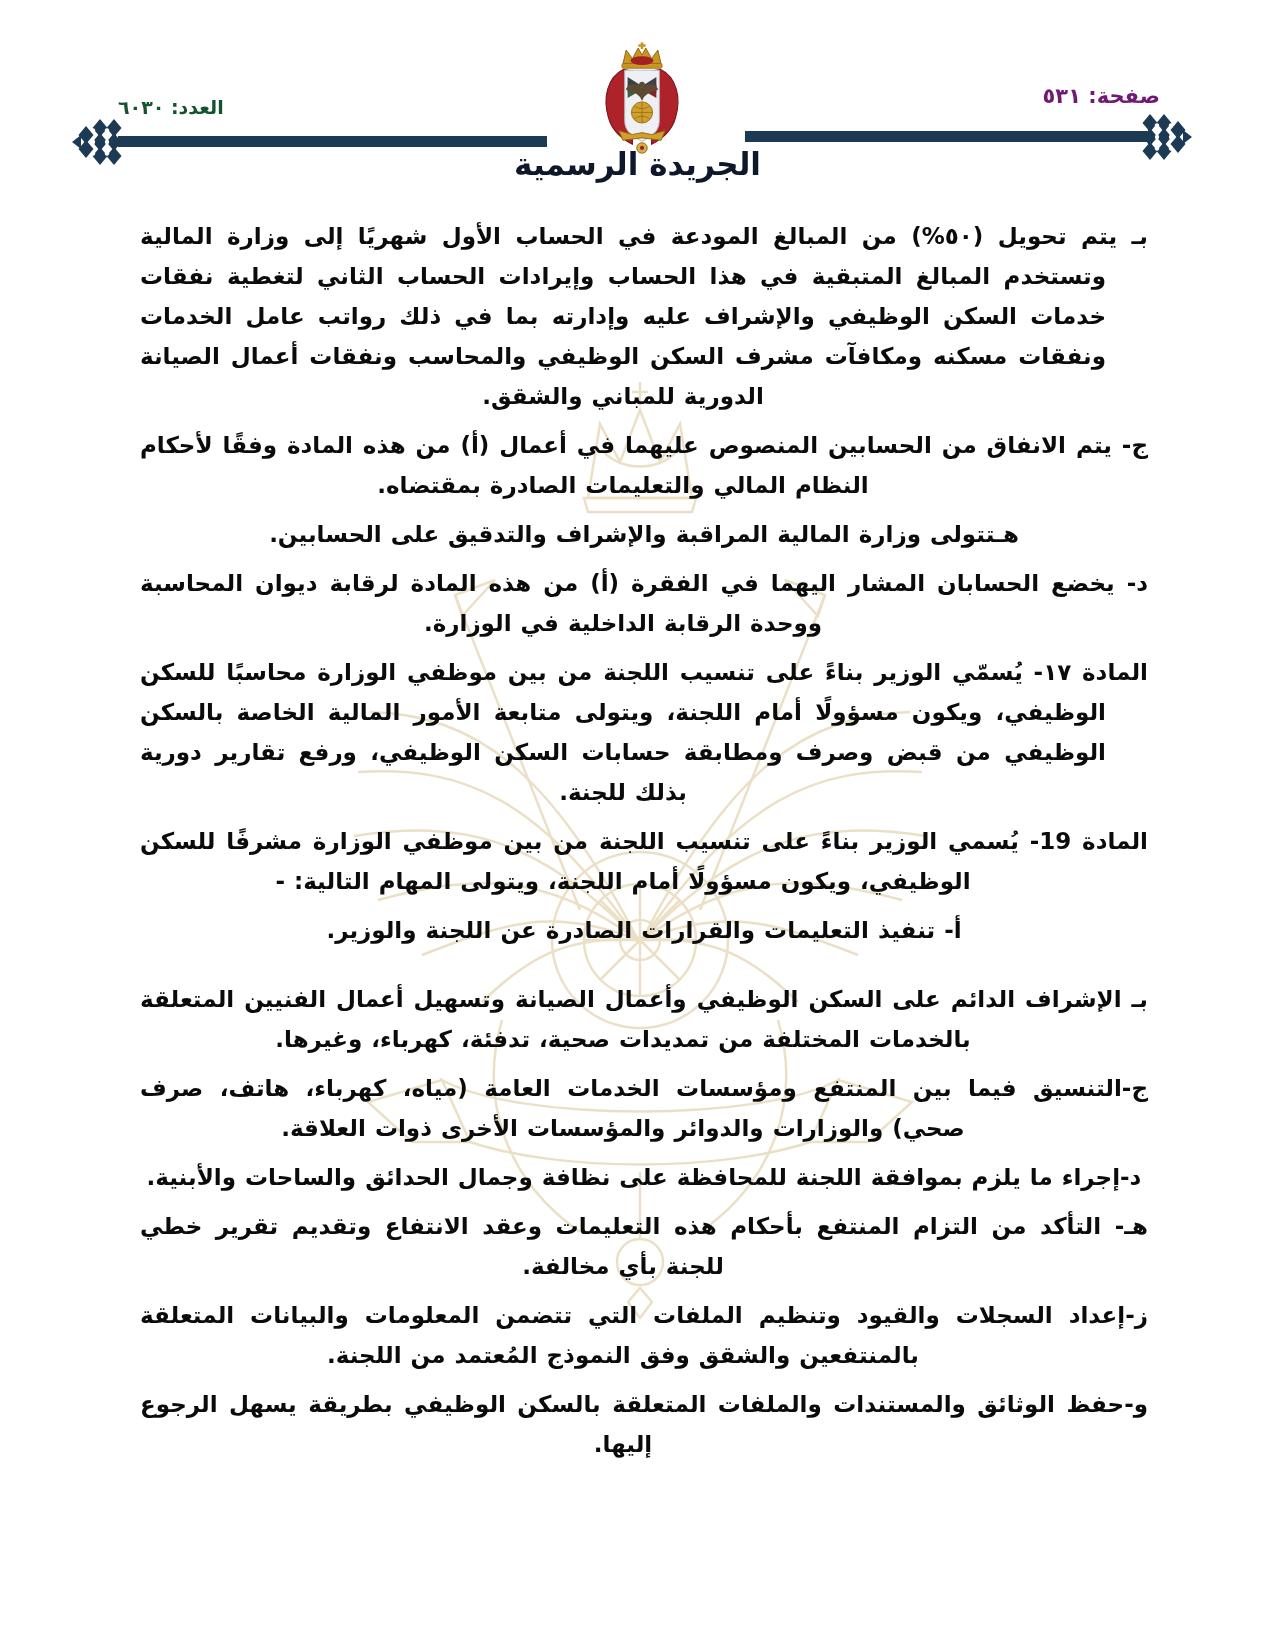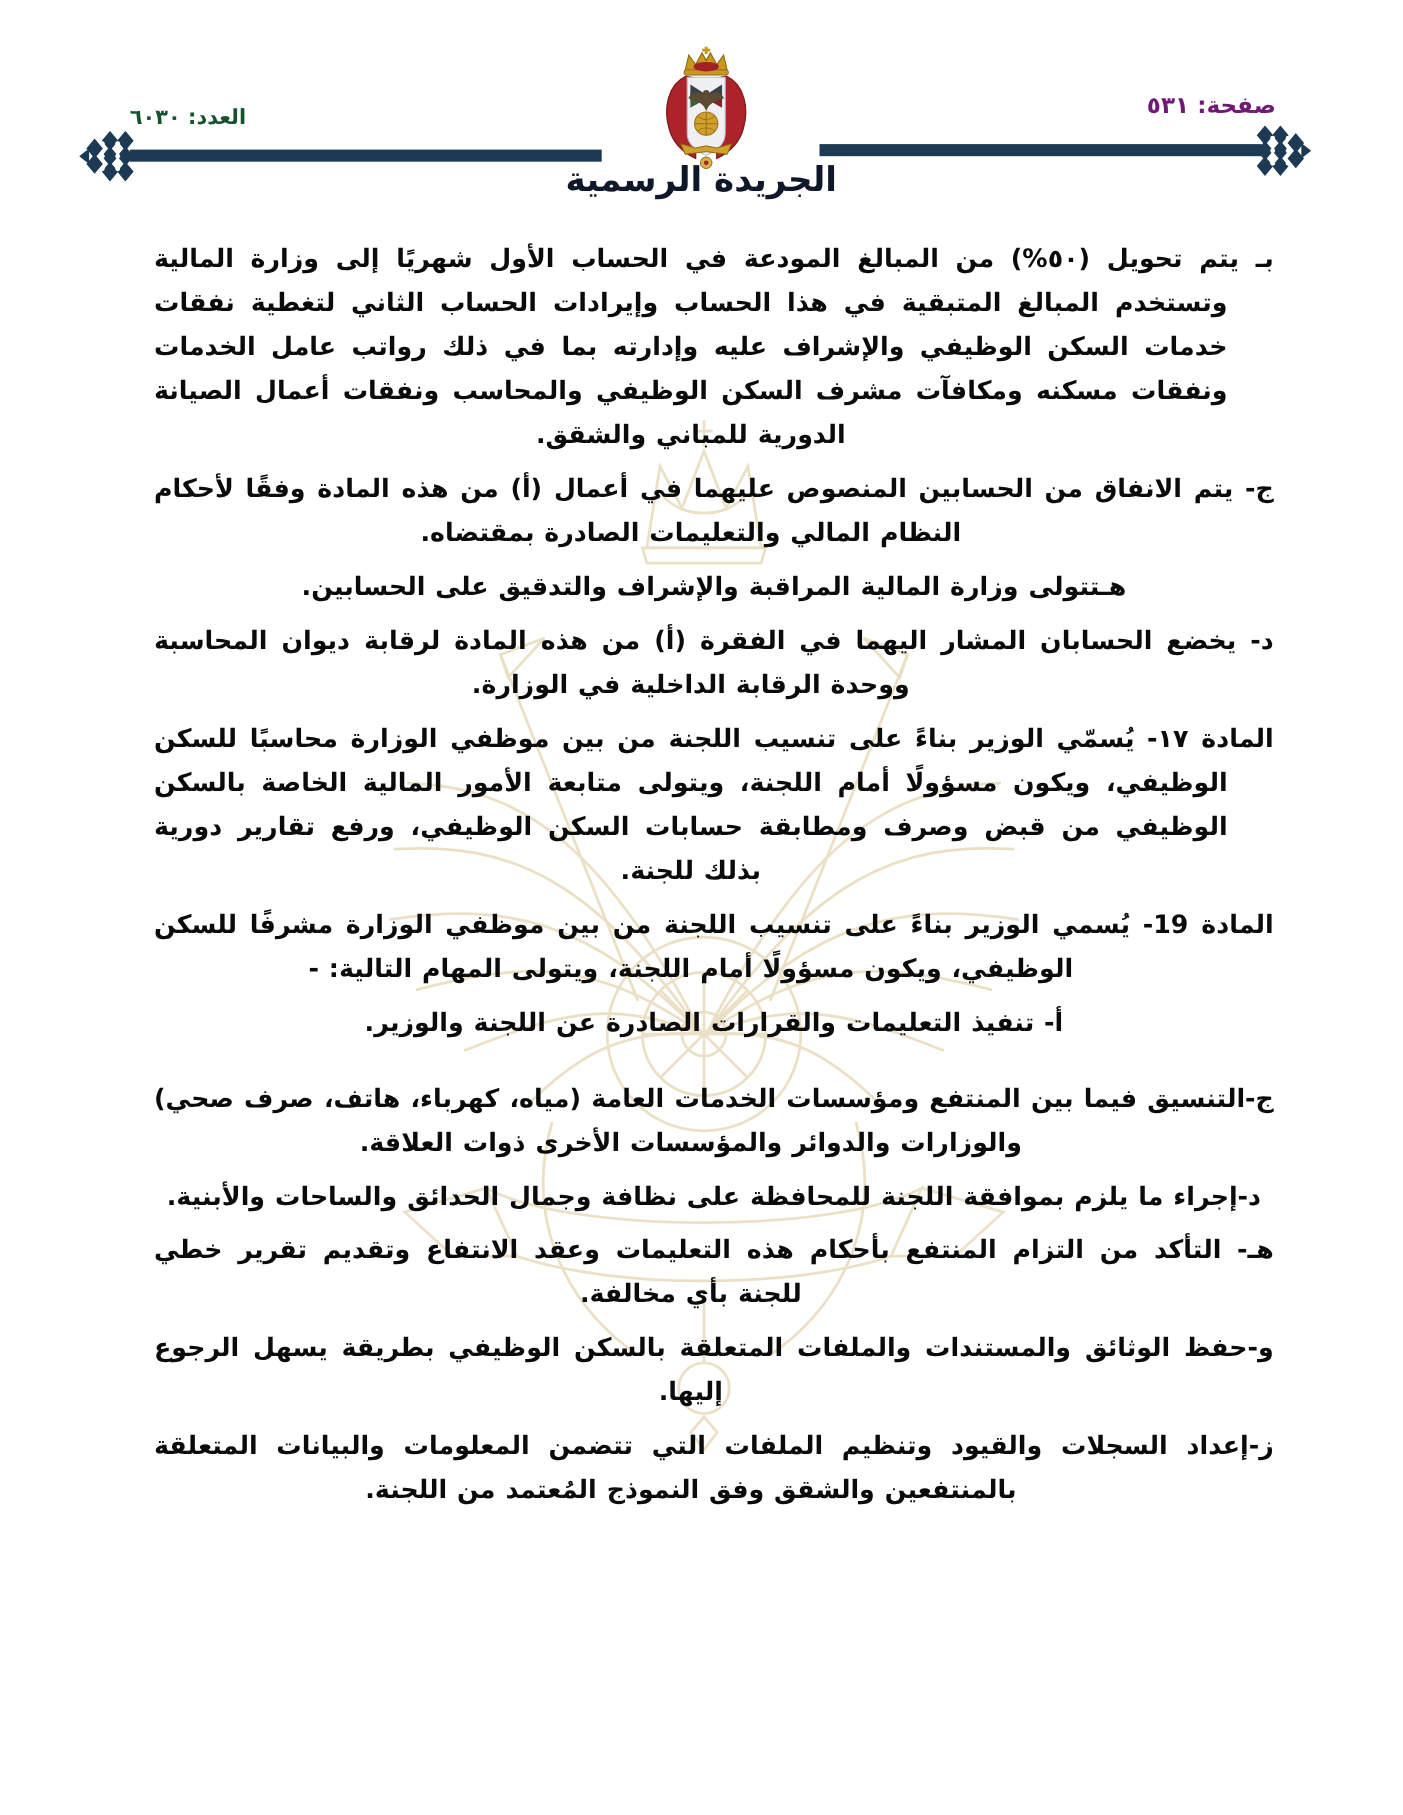--- a/index.html
+++ b/index.html
@@ -41,21 +41,21 @@
     position:absolute;left:245px;top:380px;width:790px;height:960px;
     opacity:.5;pointer-events:none;
   }
   
   .doc-body{
     position:absolute;left:140px;right:117px;top:216px;
     direction:rtl;
     color:#0b0b0c;
   }
   .doc-body p{
-    margin:0 0 9px 0;
+    margin:0 10px 9px 0;
     font-size:23px;font-weight:bold;line-height:40px;
     text-align:justify;
     text-align-last:center;
     -moz-text-align-last:center;
     padding-right:42px;text-indent:-42px;
     word-spacing:1px;
   }
   .doc-body p.sp-after{margin-bottom:29px;}
 </style>
 </head>
@@ -188,20 +188,21 @@
   </svg>
 
   <main class="doc-body">
     <p>بـ يتم تحويل (٥٠%) من المبالغ المودعة في الحساب الأول شهريًا إلى وزارة المالية وتستخدم المبالغ المتبقية في هذا الحساب وإيرادات الحساب الثاني لتغطية نفقات خدمات السكن الوظيفي والإشراف عليه وإدارته بما في ذلك رواتب عامل الخدمات ونفقات مسكنه ومكافآت مشرف السكن الوظيفي والمحاسب ونفقات أعمال الصيانة الدورية للمباني والشقق.</p>
     <p>ج- يتم الانفاق من الحسابين المنصوص عليهما في أعمال (أ) من هذه المادة وفقًا لأحكام النظام المالي والتعليمات الصادرة بمقتضاه.</p>
     <p>هـتتولى وزارة المالية المراقبة والإشراف والتدقيق على الحسابين.</p>
     <p>د- يخضع الحسابان المشار اليهما في الفقرة (أ) من هذه المادة لرقابة ديوان المحاسبة ووحدة الرقابة الداخلية في الوزارة.</p>
     <p>المادة ١٧- يُسمّي الوزير بناءً على تنسيب اللجنة من بين موظفي الوزارة محاسبًا للسكن الوظيفي، ويكون مسؤولًا أمام اللجنة، ويتولى متابعة الأمور المالية الخاصة بالسكن الوظيفي من قبض وصرف ومطابقة حسابات السكن الوظيفي، ورفع تقارير دورية بذلك للجنة.</p>
     <p>المادة 19- يُسمي الوزير بناءً على تنسيب اللجنة من بين موظفي الوزارة مشرفًا للسكن الوظيفي، ويكون مسؤولًا أمام اللجنة، ويتولى المهام التالية: -</p>
     <p class="sp-after">أ- تنفيذ التعليمات والقرارات الصادرة عن اللجنة والوزير.</p>
+    <p>بـ الإشراف الدائم على السكن الوظيفي وأعمال الصيانة وتسهيل أعمال الفنيين المتعلقة بالخدمات المختلفة من تمديدات صحية، تدفئة، كهرباء، وغيرها.</p>
     <p>ج-التنسيق فيما بين المنتفع ومؤسسات الخدمات العامة (مياه، كهرباء، هاتف، صرف صحي) والوزارات والدوائر والمؤسسات الأخرى ذوات العلاقة.</p>
     <p>د-إجراء ما يلزم بموافقة اللجنة للمحافظة على نظافة وجمال الحدائق والساحات والأبنية.</p>
     <p>هـ- التأكد من التزام المنتفع بأحكام هذه التعليمات وعقد الانتفاع وتقديم تقرير خطي للجنة بأي مخالفة.</p>
+    <p>ز-إعداد السجلات والقيود وتنظيم الملفات التي تتضمن المعلومات والبيانات المتعلقة بالمنتفعين والشقق وفق النموذج المُعتمد من اللجنة.</p>
     <p>و-حفظ الوثائق والمستندات والملفات المتعلقة بالسكن الوظيفي بطريقة يسهل الرجوع إليها.</p>
-    <p>ز-إعداد السجلات والقيود وتنظيم الملفات التي تتضمن المعلومات والبيانات المتعلقة بالمنتفعين والشقق وفق النموذج المُعتمد من اللجنة.</p>
   </main>
 
 </div>
 
 </body></html>

